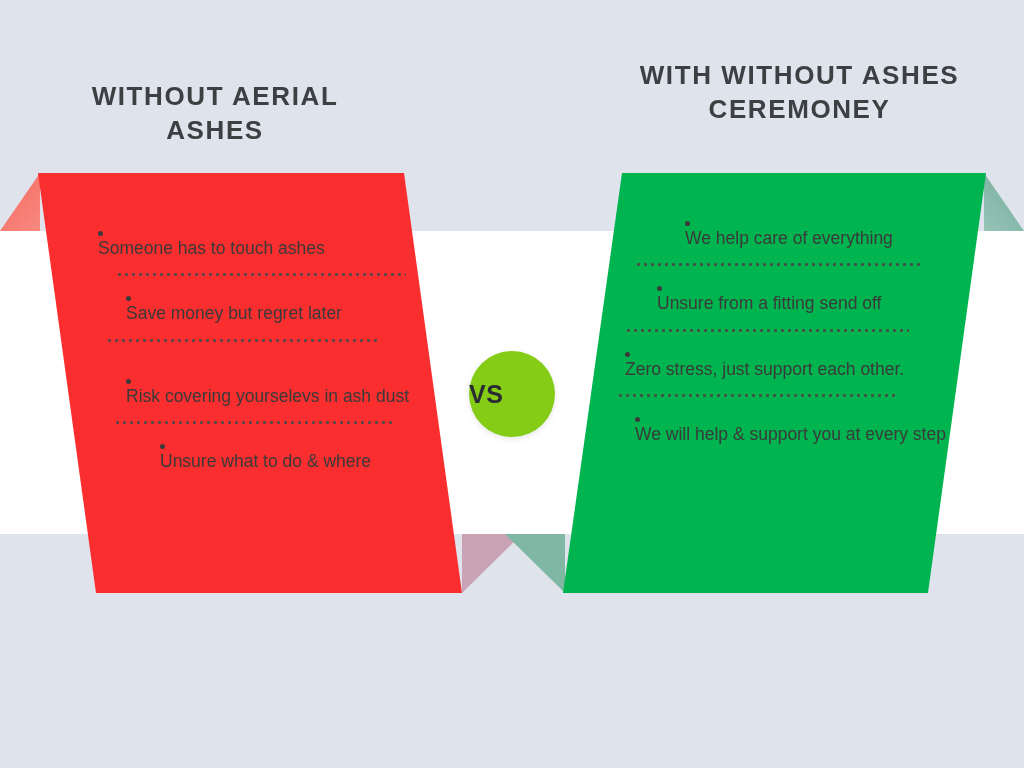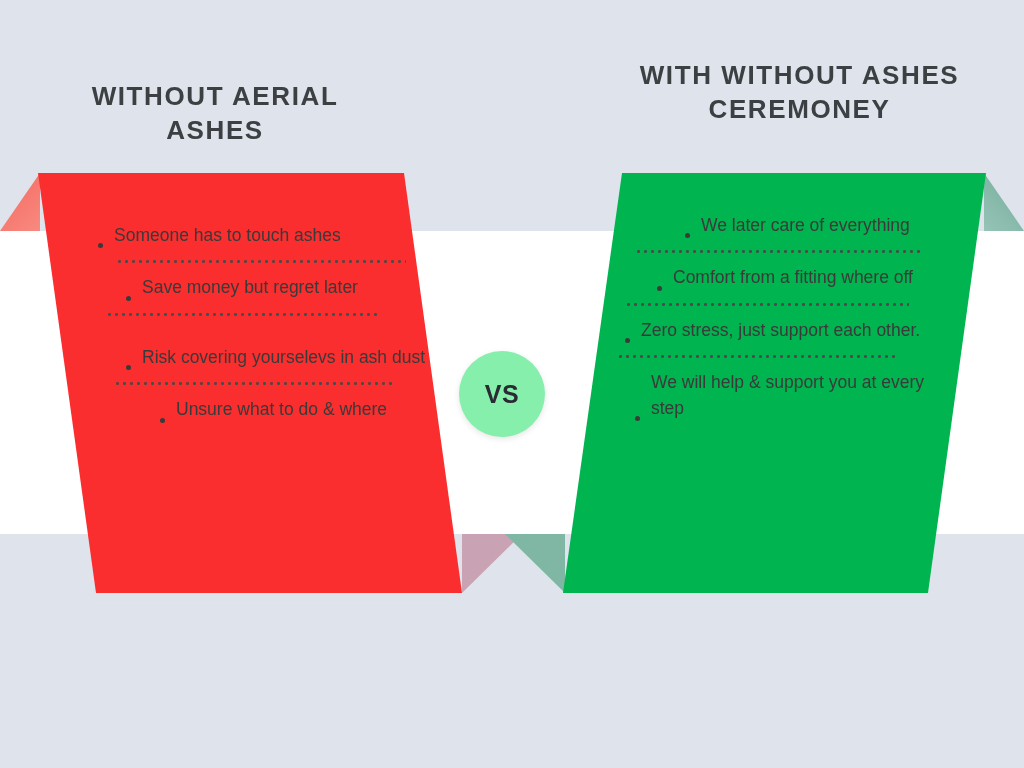--- a/index.html
+++ b/index.html
@@ -138,24 +138,25 @@
     padding: 50px 28px 0 60px;
     box-sizing: border-box;
   }
   .items-right {
     padding: 40px 40px 0 62px;
     box-sizing: border-box;
   }
 
   .bullet-row {
     display: flex;
-    align-items: flex-end;
+    align-items: flex-start;
     color: #3a3a3a;
     font-size: 17.5px;
     line-height: 1.45;
+    flex-direction: column;
   }
   .bullet-dot {
     flex: 0 0 auto;
     width: 16px;
     margin-top: 8px;
     font-size: 15px;
     line-height: 0;
     color: #3a3a3a;
   }
   .bullet-dot::before {
@@ -194,29 +195,28 @@
   .div-l1 { margin-left: 8px;   width: 275px; }
   .div-l2 { margin-left: 16px;  width: 278px; }
 
   .div-r0 { margin-left: 10px;  width: 288px; }
   .div-r1 { margin-left: 0px;   width: 284px; }
   .div-r2 { margin-left: -8px;  width: 282px; }
 
   
   .vs-badge {
     position: absolute;
-    left: 459px;
+    left: 469px;
     top: 351px;
     width: 86px;
     height: 86px;
     border-radius: 50%;
-    background: #86efac;
+    background: #84cc16;
     display: flex;
     align-items: center;
-    justify-content: center;
     box-shadow: 0 2px 6px rgba(0,0,0,0.10);
   }
   .vs-badge-label {
     color: #2a2a33;
     font-weight: bold;
     font-size: 25px;
     letter-spacing: 0.5px;
   }
 </style>
 </head>
@@ -267,28 +267,28 @@
 
     </div>
   </div>
 
   <div class="panel panel-right">
     <div class="panel-shape"></div>
     <div class="panel-content items-right">
 
       <div class="bullet-row rind-0">
         <span class="bullet-dot"></span>
-        <span class="bullet-text">We later care of everything</span>
+        <span class="bullet-text">We help care of everything</span>
       </div>
 
       <div class="divider div-r0"></div>
 
       <div class="bullet-row rind-1">
         <span class="bullet-dot"></span>
-        <span class="bullet-text">Comfort from a fitting where off</span>
+        <span class="bullet-text">Unsure from a fitting send off</span>
       </div>
 
       <div class="divider div-r1"></div>
 
       <div class="bullet-row rind-2">
         <span class="bullet-dot"></span>
         <span class="bullet-text">Zero stress, just support each other.</span>
       </div>
 
       <div class="divider div-r2"></div>

